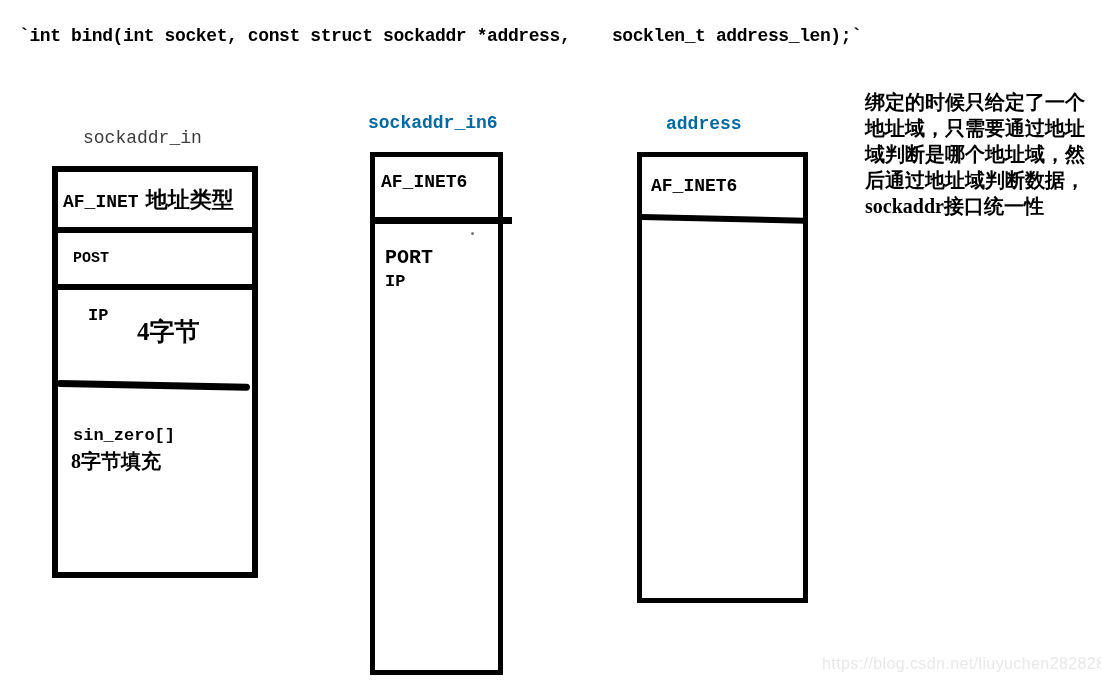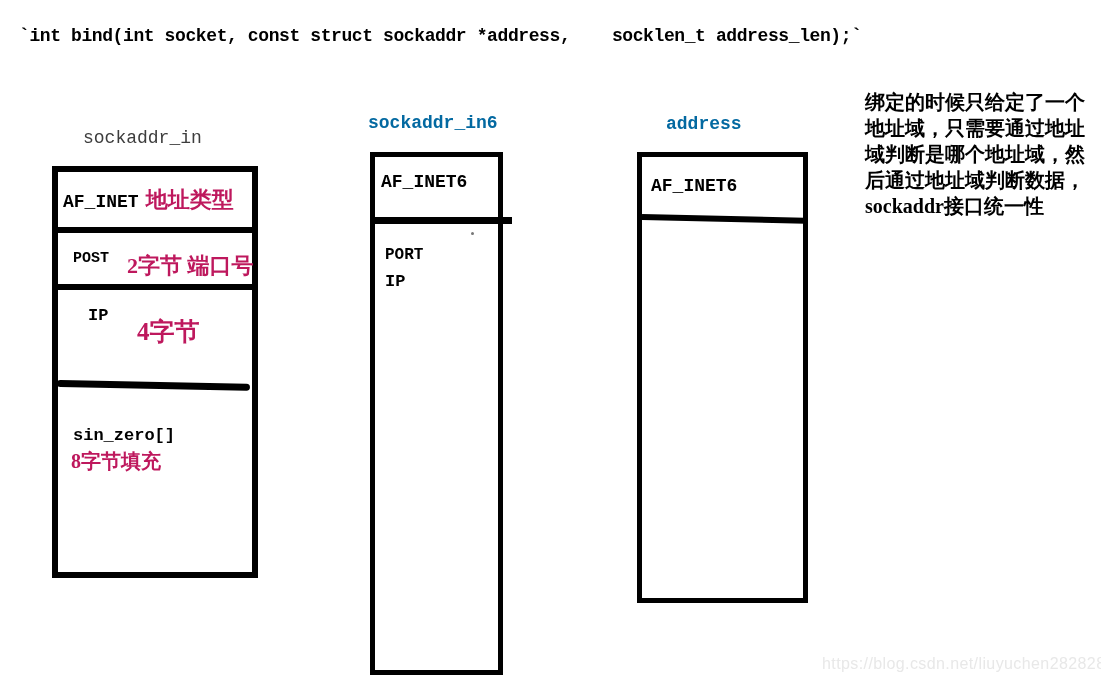--- a/index.html
+++ b/index.html
@@ -40,21 +40,21 @@
              transform: rotate(1.1deg); transform-origin: left center; }
   .d2-a { left: 370px; top: 217px; width: 142px; height: 7px; }
   .d3-a { left: 642px; top: 214px; width: 163px; height: 6px;
           transform: rotate(1.3deg); transform-origin: left center; }
 
   .ink-dot { left: 471px; top: 232px; width: 3px; height: 3px; background: #777; border-radius: 50%; }
 
   .field-mono { font-family: Liberation Mono, monospace;
                 font-weight: bold; color: #000; }
   .field-cjk  { font-family: "Liberation Serif", "DejaVu Serif", serif;
-                font-weight: bold; color: #be185d; }
+                font-weight: bold; color: #000000; }
 
   .row-flex { display: flex; align-items: baseline; gap: 7px; }
 
   .annotation {
     left: 865px; top: 89px; width: 240px;
     font-family: "Liberation Serif", "DejaVu Serif", serif;
     font-weight: bold; font-size: 20px; line-height: 26px; color: #000;
     white-space: nowrap;
   }
 
@@ -77,36 +77,35 @@
   <div class="abs divider d1-a"></div>
   <div class="abs divider d1-b"></div>
   <div class="abs divider d1-hand"></div>
 
   <div class="abs row-flex" style="left:63px; top:185px;">
     <span class="field-mono" style="font-size:18px;">AF_INET</span>
     <span class="field-cjk" style="font-size:22px;">地址类型</span>
   </div>
 
   <div class="abs field-mono" style="left:73px; top:250px; font-size:15px;">POST</div>
-  <div class="abs field-cjk" style="left:127px; top:251px; font-size:22px;">2字节 端口号</div>
 
   <div class="abs field-mono" style="left:88px; top:306px; font-size:17px;">IP</div>
   <div class="abs field-cjk" style="left:137px; top:315px; font-size:25px;">4字节</div>
 
   <div class="abs field-mono" style="left:73px; top:426px; font-size:17px;">sin_zero[]</div>
   <div class="abs field-cjk" style="left:71px; top:448px; font-size:20px;">8字节填充</div>
 
   <div class="abs struct-label-bold" style="left:368px; top:113px;">sockaddr_in6</div>
 
   <div class="abs struct-box box-2"></div>
   <div class="abs divider d2-a"></div>
   <div class="abs ink-dot"></div>
 
   <div class="abs field-mono" style="left:381px; top:172px; font-size:18px;">AF_INET6</div>
-  <div class="abs field-mono" style="left:385px; top:246px; font-size:16px;">PORT</div>
+  <div class="abs field-mono" style="left:385px; top:246px; font-size:20px;">PORT</div>
   <div class="abs field-mono" style="left:385px; top:272px; font-size:17px;">IP</div>
 
   <div class="abs struct-label-bold" style="left:666px; top:114px;">address</div>
 
   <div class="abs struct-box box-3"></div>
   <div class="abs divider d3-a"></div>
 
   <div class="abs field-mono" style="left:651px; top:176px; font-size:18px;">AF_INET6</div>
 
   <div class="abs annotation">

